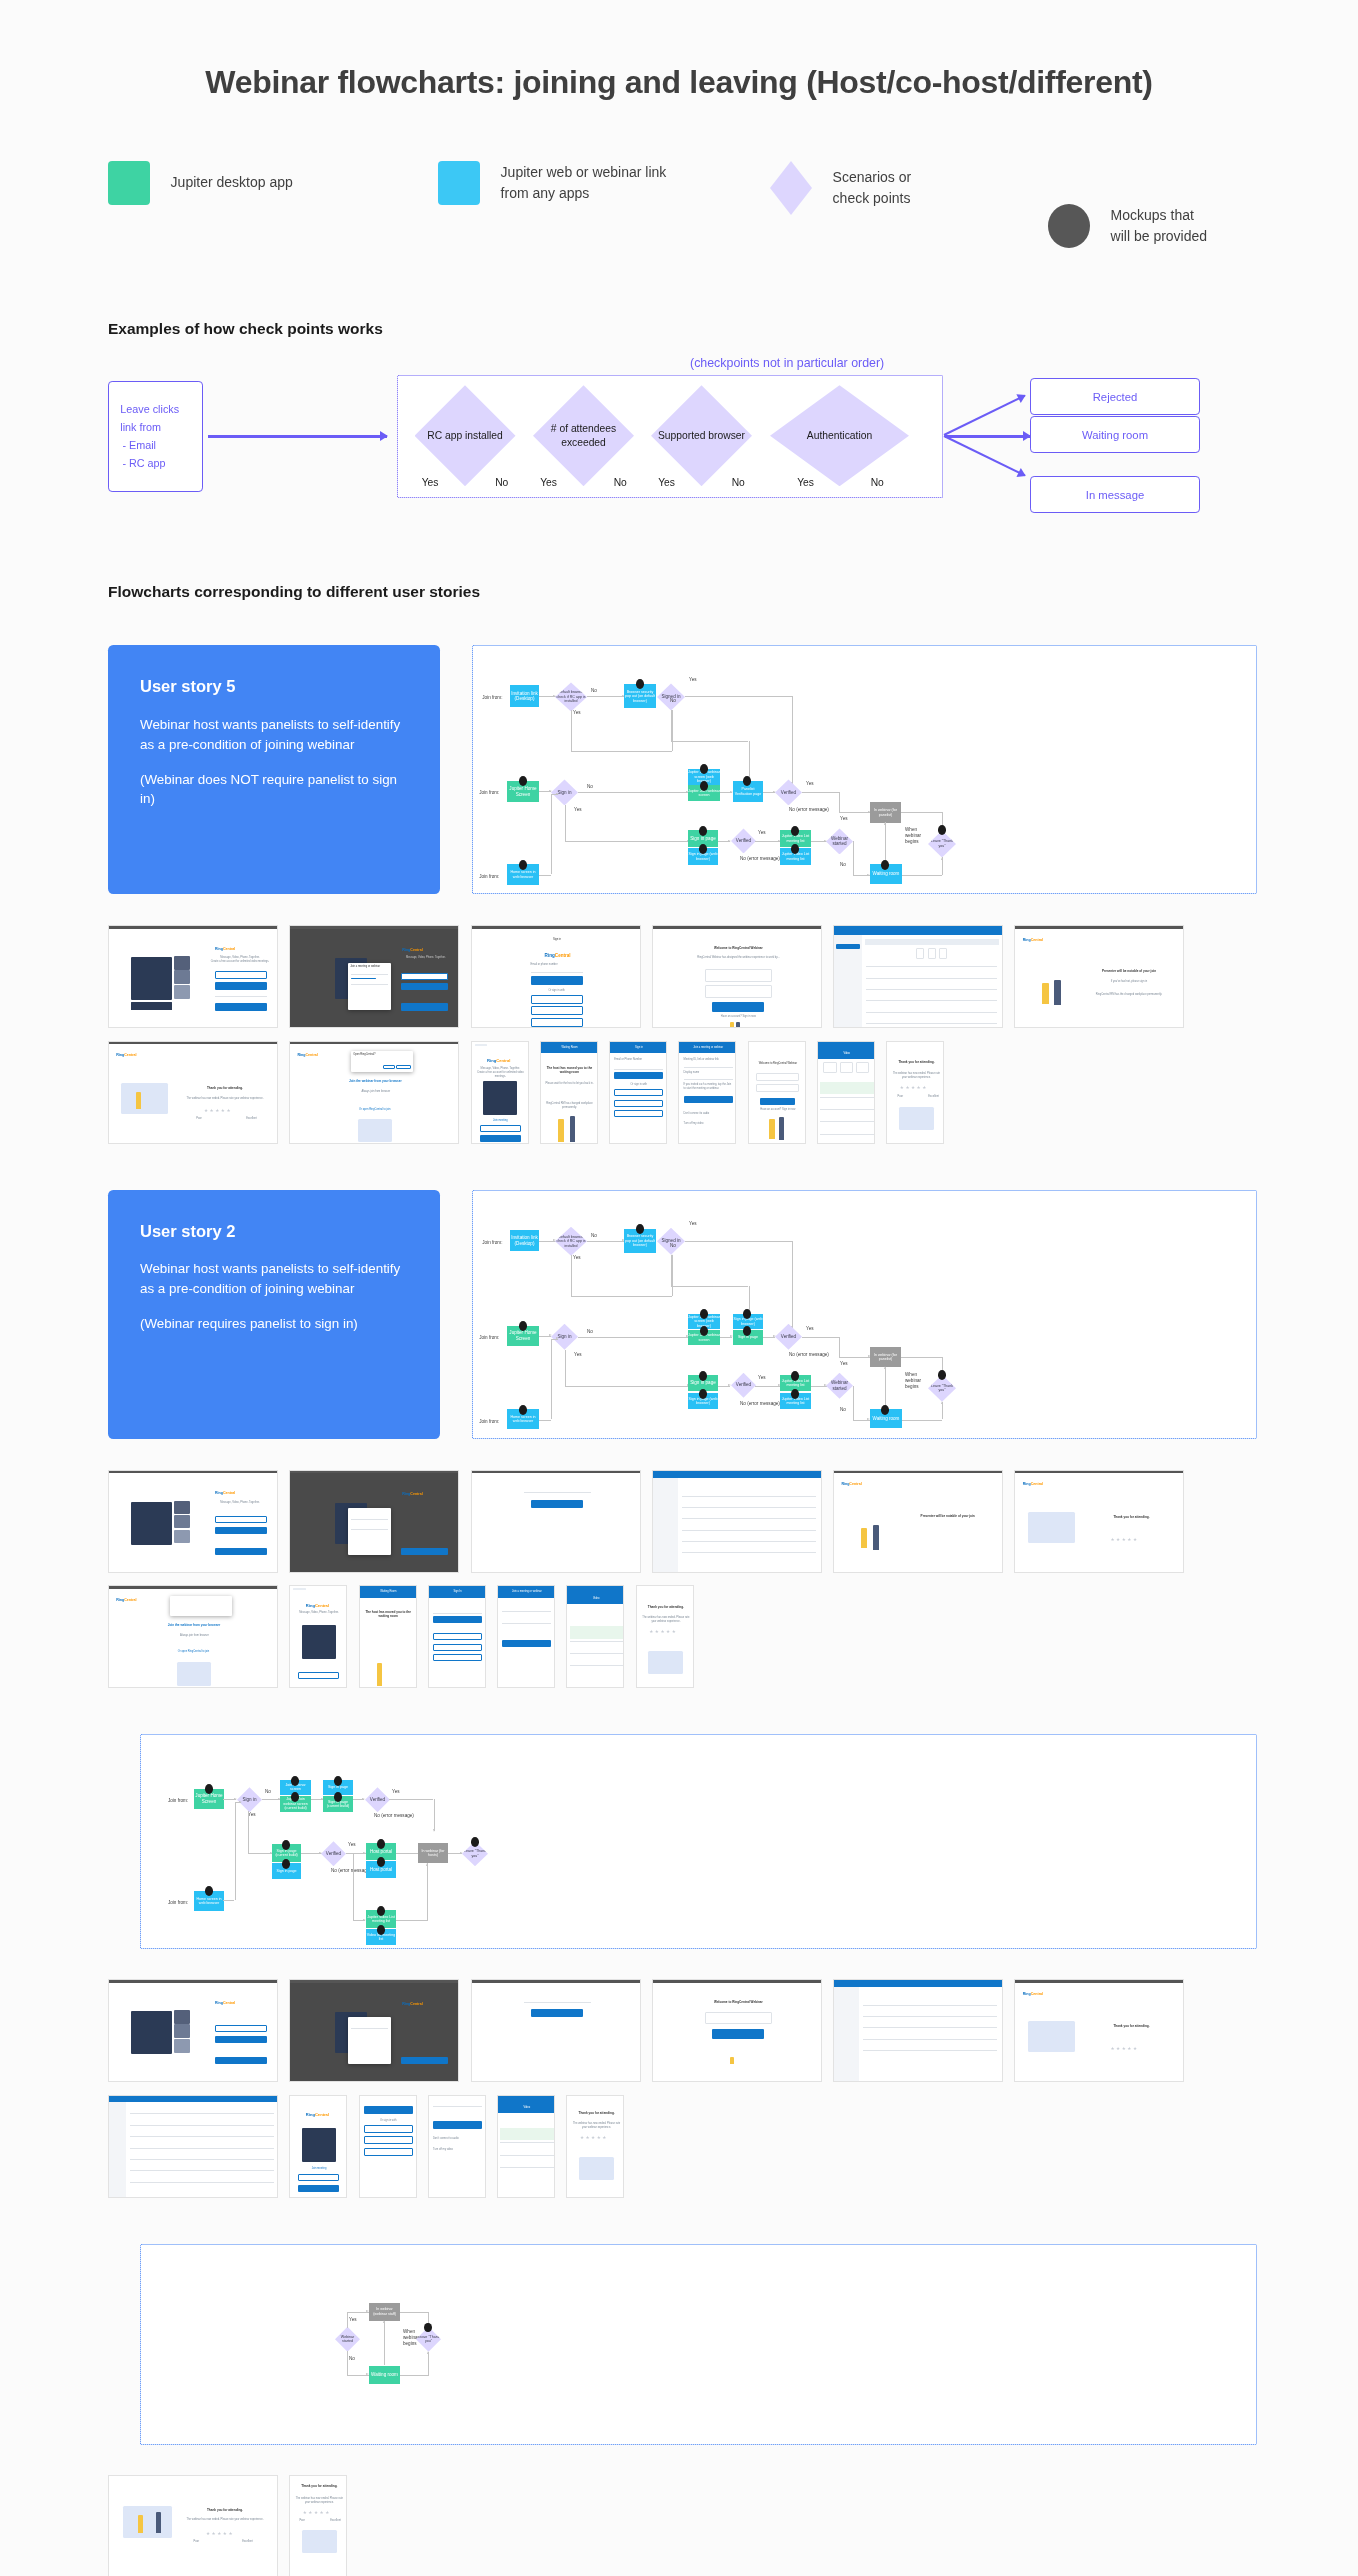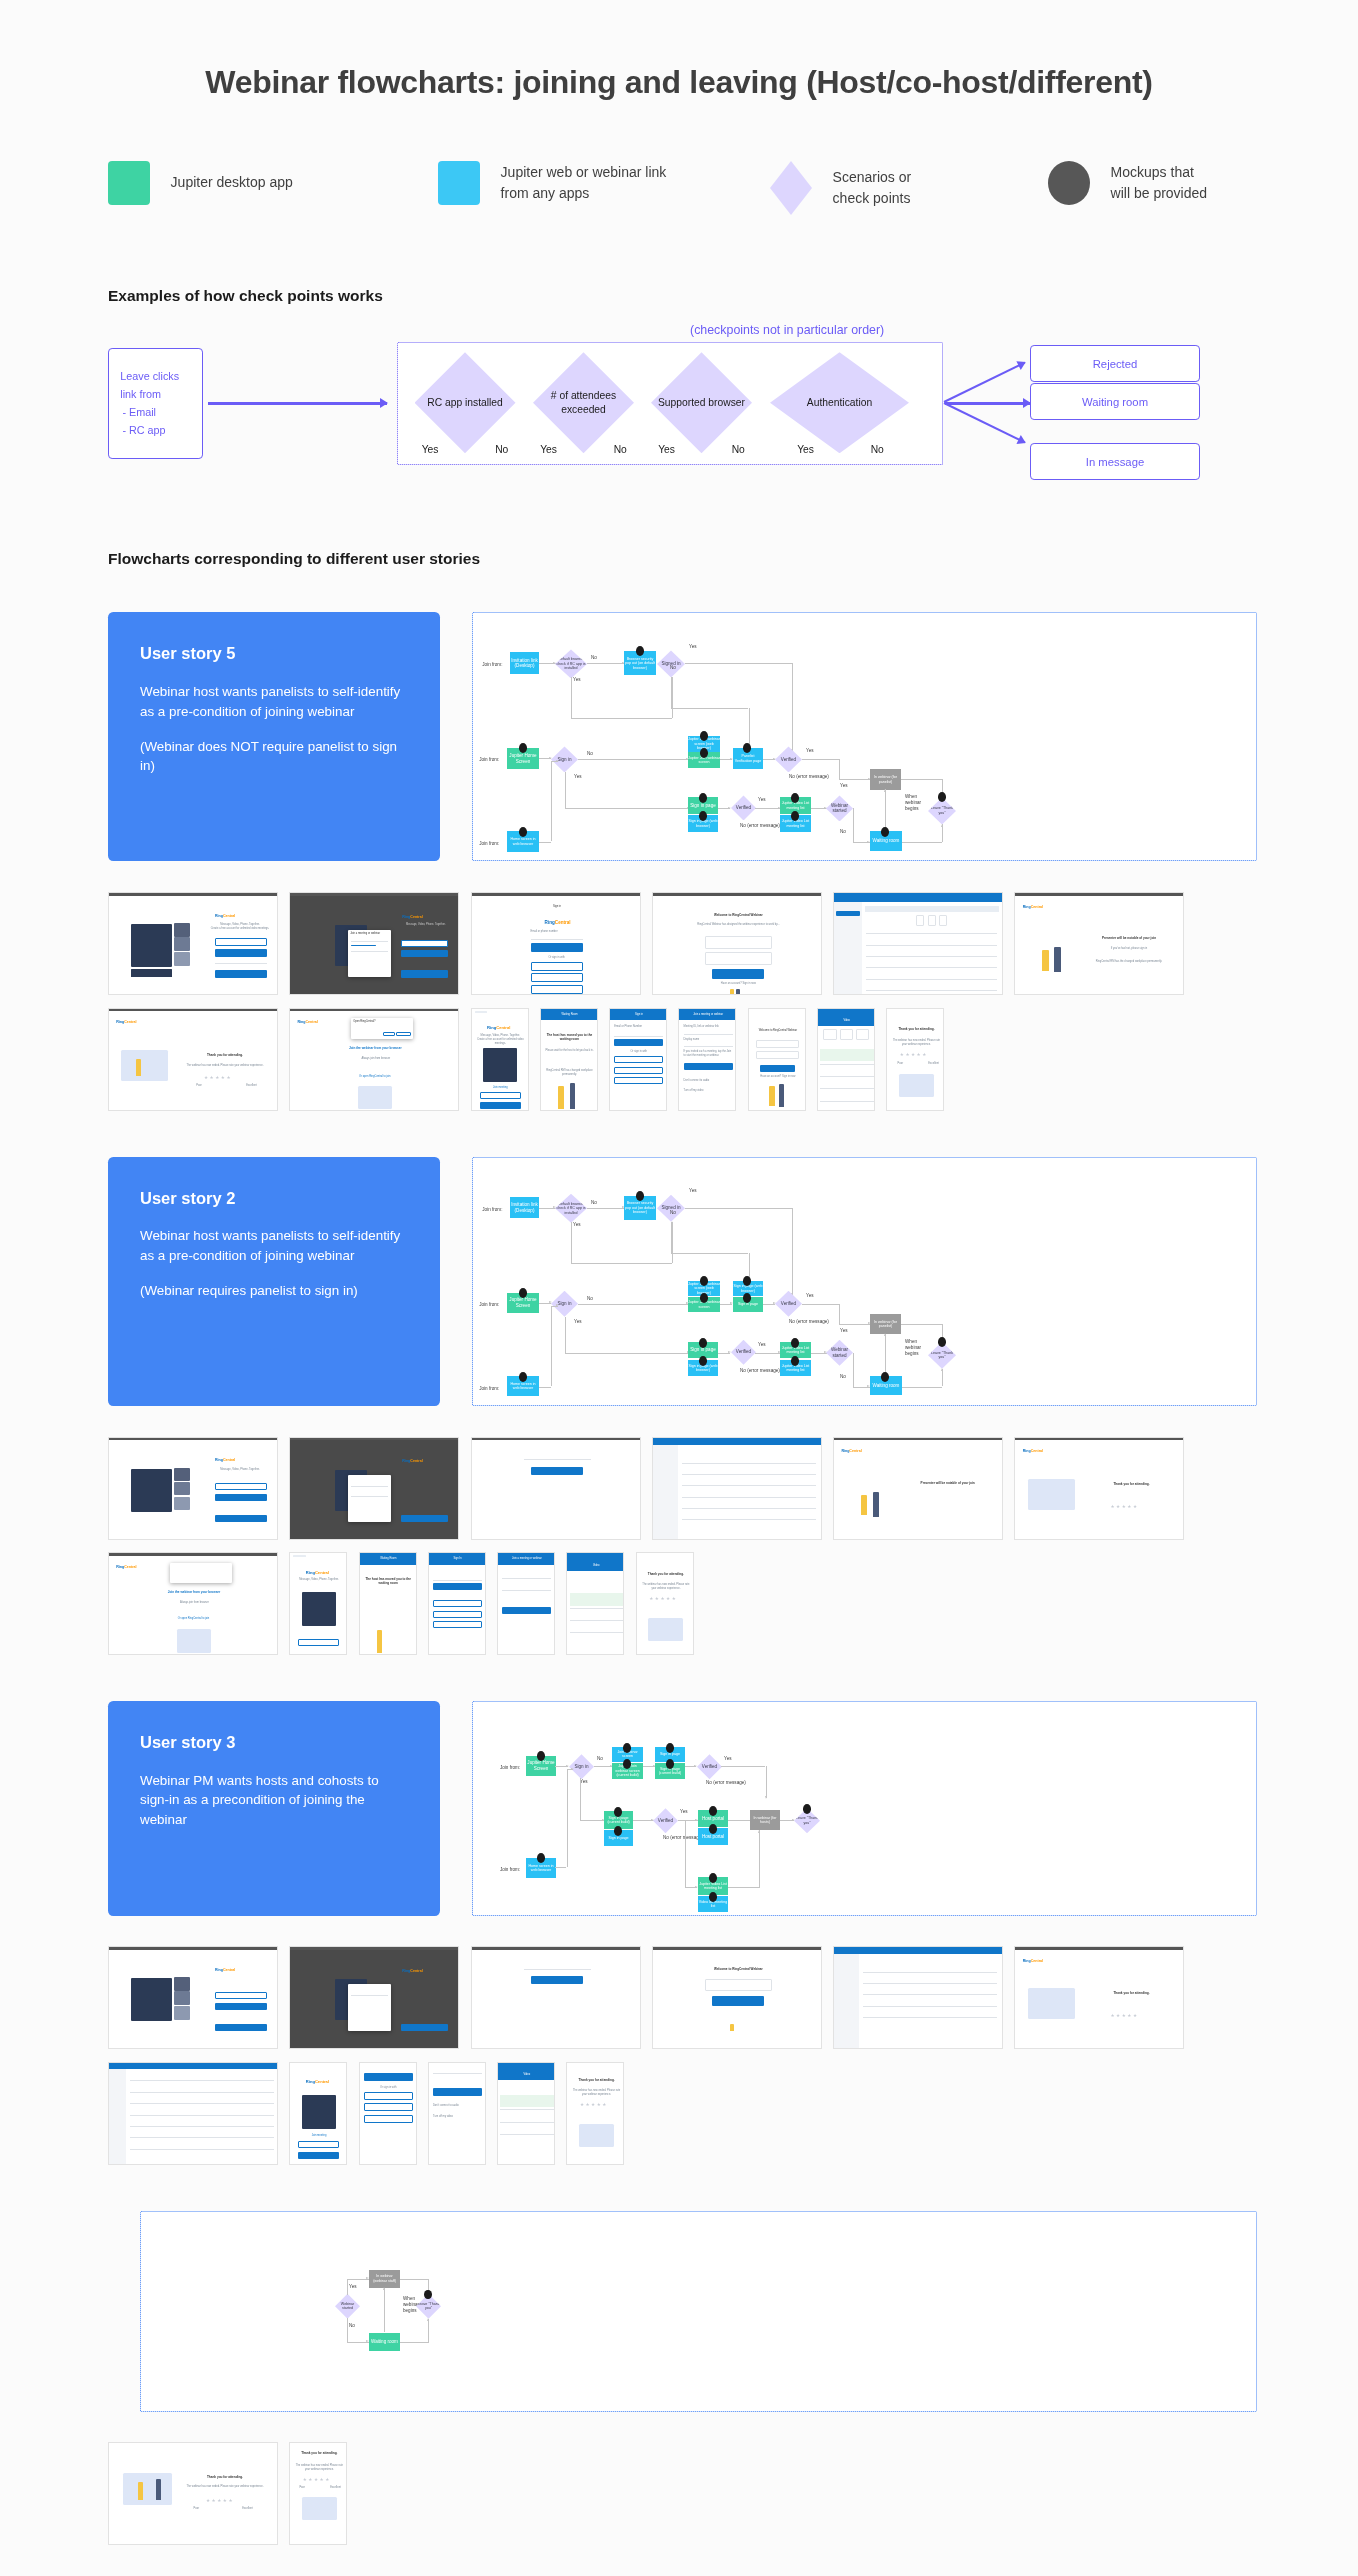--- a/index.html
+++ b/index.html
@@ -26,21 +26,21 @@
   .legend {
     display: flex;
     align-items: flex-start;
     margin: 58px 0 0 108px;
     width: 1149px;
   }
   .legend-item { display: flex; align-items: center; }
   .legend-item.w1 { width: 332px; }
   .legend-item.w2 { width: 330px; }
   .legend-item.w3 { width: 278px; }
-  .legend-item.w4 { width: 206px; }
+  .legend-item.w4 { width: 206px; margin-top: 43px; }
   .sw { flex: none; }
   .sw-blue   { width: 42px; height: 44px; border-radius: 4.1px; background: #3cc8f5; }
   .sw-green  { width: 42px; height: 44px; border-radius: 4.1px; background: #3ed3a3; }
   .sw-diamond{ width: 42px; height: 54px; background: #ddd6fe;
                clip-path: polygon(50% 0%, 100% 50%, 50% 100%, 0% 50%); }
   .sw-circle { width: 42px; height: 44px; border-radius: 50%; background: #575757; }
   .legend-label {
     margin-left: 20.6px;
     font-size: 14px;
     line-height: 1.5;
@@ -756,24 +756,20 @@
   </div>
   <div class="thumb mob" style="margin-right:0;">
     <div class="ph-tt" style="left:3.1px; top:18.5px; width:52px;">Thank you for attending.</div>
     <div class="ph-txt" style="left:3.1px; top:30px; width:52px;">The webinar has now ended. Please rate your webinar experience.</div>
     <div class="ph-star" style="left:12.4px; top:43px;">★★★★★</div>
     <div class="ph-illus" style="left:11.3px; top:65px; width:35px; height:23px;"></div>
   </div>
 </div>
 
 <div class="story-row" style="margin-top:46px;">
-  <div class="story-card" style="min-height:215px;">
-    <h3>User story 3</h3>
-    <p>Webinar PM wants hosts and cohosts to sign-in as a precondition of joining the webinar</p>
-  </div>
   <div class="flow-frame" style="height:215px;">
     <div class="fc">
       <div class="jf" style="left:27px; top:63px;">Join from:</div>
       <div class="n n-green" style="left:53px; top:54px; width:30px; height:19.6px;">Jupiter Home Screen</div>
       <div class="dot" style="left:64px; top:49px;"></div>
       <div class="ln-h ah-r" style="left:82px; top:64px; width:13.4px;"></div>
       <div class="n n-dia" style="left:96px; top:52px; width:25px; height:25px;">Sign in</div>
       <div class="lbl" style="left:124px; top:54px;">No</div>
       <div class="lbl" style="left:107px; top:77px;">Yes</div>
       <div class="ln-h ah-r" style="left:121px; top:64px; width:18.5px;"></div>

